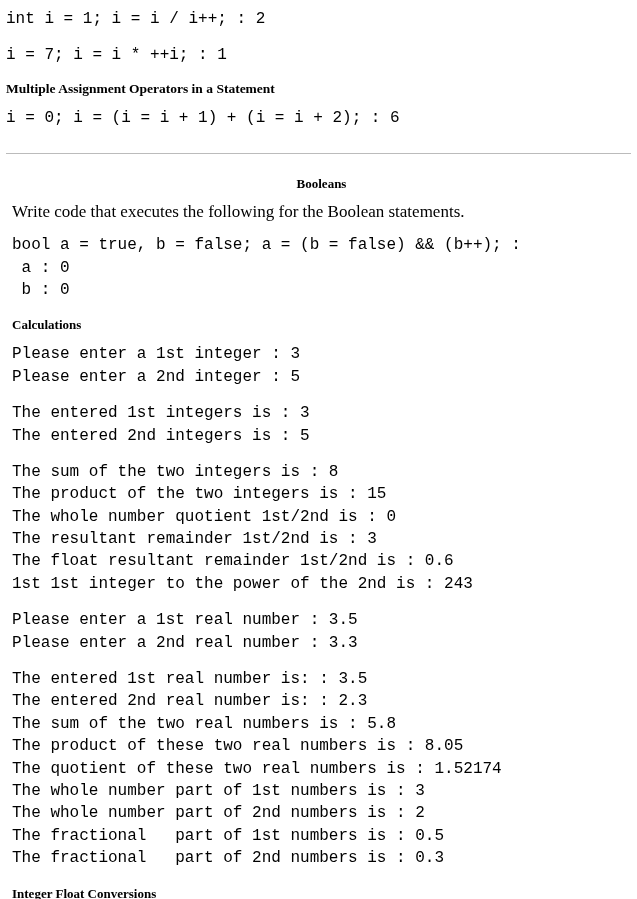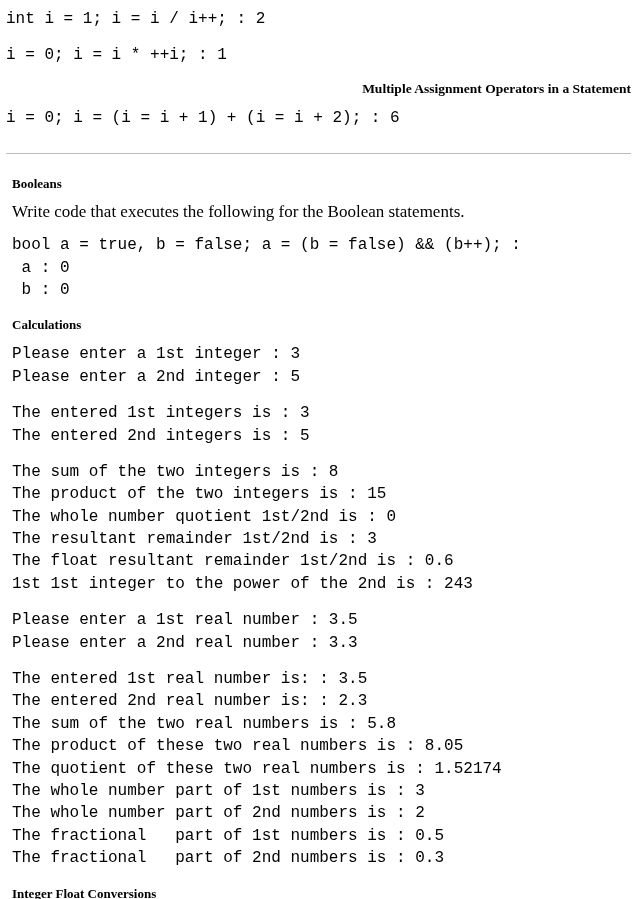--- a/index.html
+++ b/index.html
@@ -19,21 +19,20 @@
       font-family: "Courier New", Courier, monospace;
       font-size: 16px;
       white-space: pre;
       line-height: 1.4;
     }
     .heading-bold {
       font-weight: bold;
       font-size: 13.5px;
       margin-top: 14px;
       margin-bottom: 10px;
-      text-align: right;
     }
     .block {
       margin-bottom: 14px;
     }
     hr.divider {
       border: none;
       border-top: 1px solid #bbb;
       margin: 24px 0 22px 0;
     }
     .indent-section {
@@ -45,27 +44,28 @@
       margin-top: 16px;
       margin-bottom: 10px;
     }
     .body-text {
       font-size: 17px;
       margin-top: 10px;
       margin-bottom: 12px;
     }
     .first-sub {
       margin-top: 16px;
+      text-align: center;
     }
   </style>
 </head>
 <body>
 
 <div class="code block">int i = 1; i = i / i++; : 2</div>
-<div class="code block">i = 0; i = i * ++i; : 1</div>
+<div class="code block">i = 7; i = i * ++i; : 1</div>
 
 <div class="heading-bold">Multiple Assignment Operators in a Statement</div>
 <div class="code block">i = 0; i = (i = i + 1) + (i = i + 2); : 6</div>
 
 <hr class="divider">
 
 <div class="indent-section">
 
   <div class="sub-heading first-sub">Booleans</div>
   <div class="body-text">Write code that executes the following for the Boolean statements.</div>

